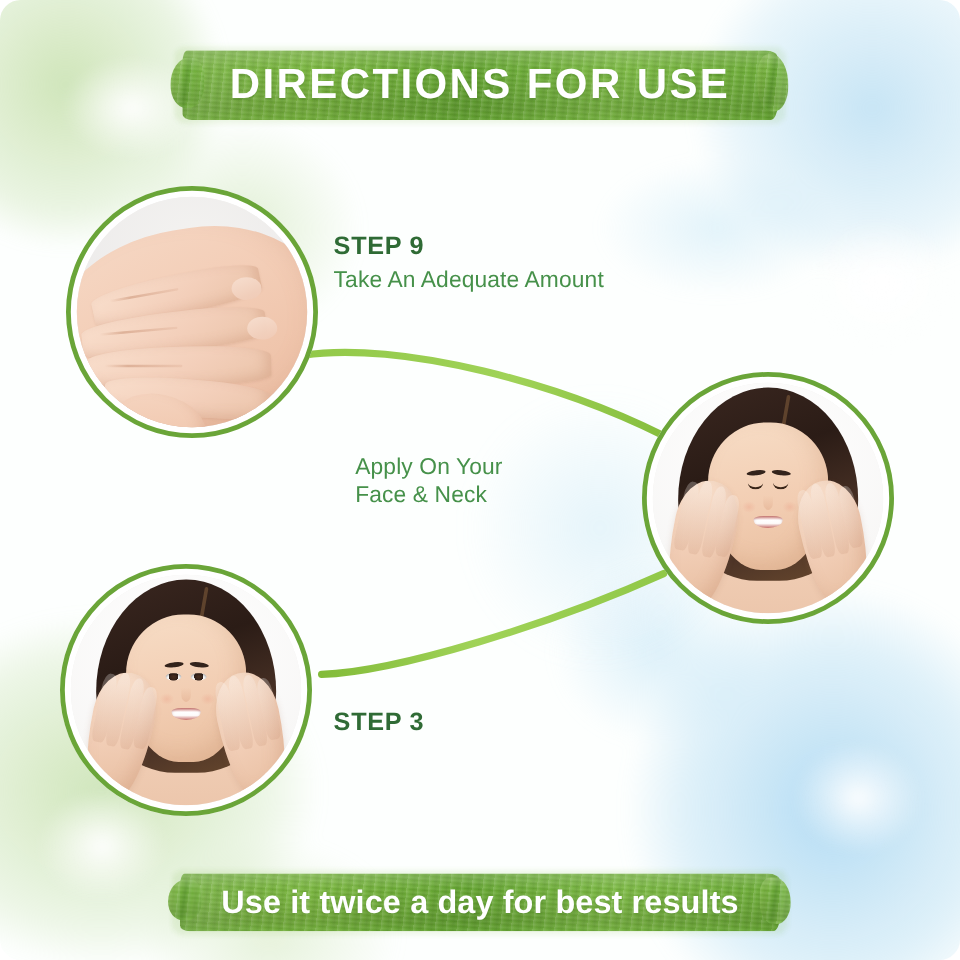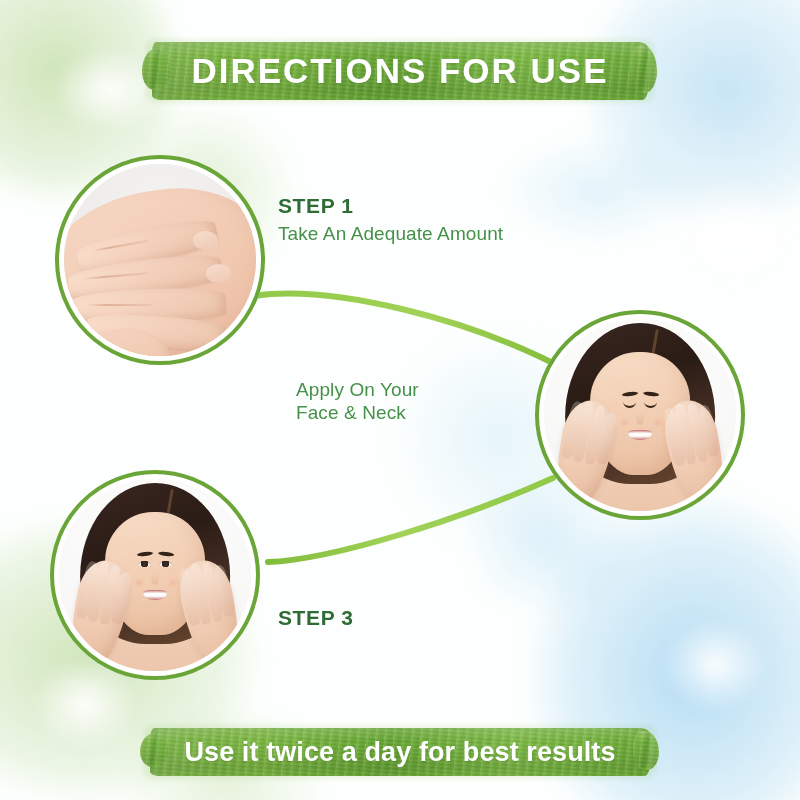--- a/index.html
+++ b/index.html
@@ -7,20 +7,21 @@
     padding: 0;
     background: #ffffff;
   }
   #poster {
     position: relative;
     width: 800px;
     height: 800px;
     overflow: hidden;
     background: #fdfffe;
     font-family: "Liberation Sans", sans-serif;
+    border-radius: 17px;
   }
 
   
   .wash {
     position: absolute;
     pointer-events: none;
   }
   .wash-green-tl {
     left: -120px; top: -110px;
     width: 460px; height: 430px;
@@ -346,21 +347,21 @@
     font-size: 19px;
     font-weight: 500;
     color: #46914a;
     letter-spacing: 0.1px;
     line-height: 1.22;
     white-space: pre-line;
   }
 
   #caption-1 { left: 278px; top: 193px; }
   #caption-2 { left: 296px; top: 378px; }
-  #caption-3 { left: 278px; top: 589px; margin-top: 16px; }
+  #caption-3 { left: 278px; top: 589px; }
 </style>
 </head>
 <body>
 
 <div id="poster">
 
   <div class="wash wash-green-tl"></div>
   <div class="wash wash-green-bl"></div>
   <div class="wash wash-blue-tr"></div>
   <div class="wash wash-blue-br"></div>
@@ -473,21 +474,21 @@
   </div>
 
   <div class="banner" id="title-banner">
     <div class="brush">
       <div class="brush-fray"></div>
     </div>
     <div class="banner-text">DIRECTIONS FOR USE</div>
   </div>
 
   <div class="step-caption" id="caption-1">
-    <div class="step-label">STEP 1</div>
+    <div class="step-label">STEP 9</div>
     <div class="step-desc">Take An Adequate Amount</div>
   </div>
 
   <div class="step-caption" id="caption-2">
     <div class="step-desc">Apply On Your
 Face &amp; Neck</div>
   </div>
 
   <div class="step-caption" id="caption-3">
     <div class="step-label">STEP 3</div>

